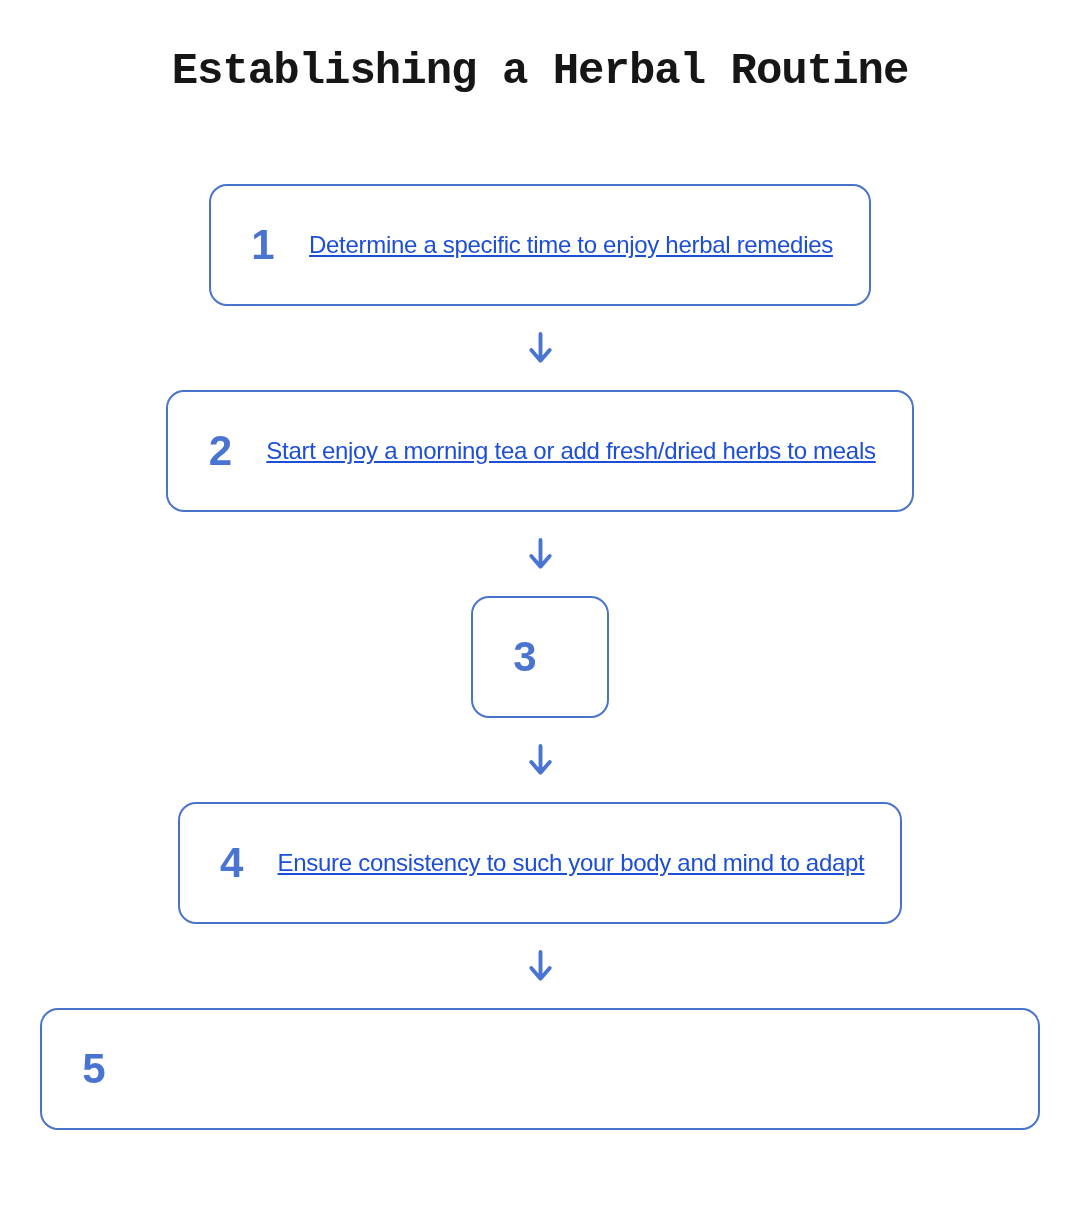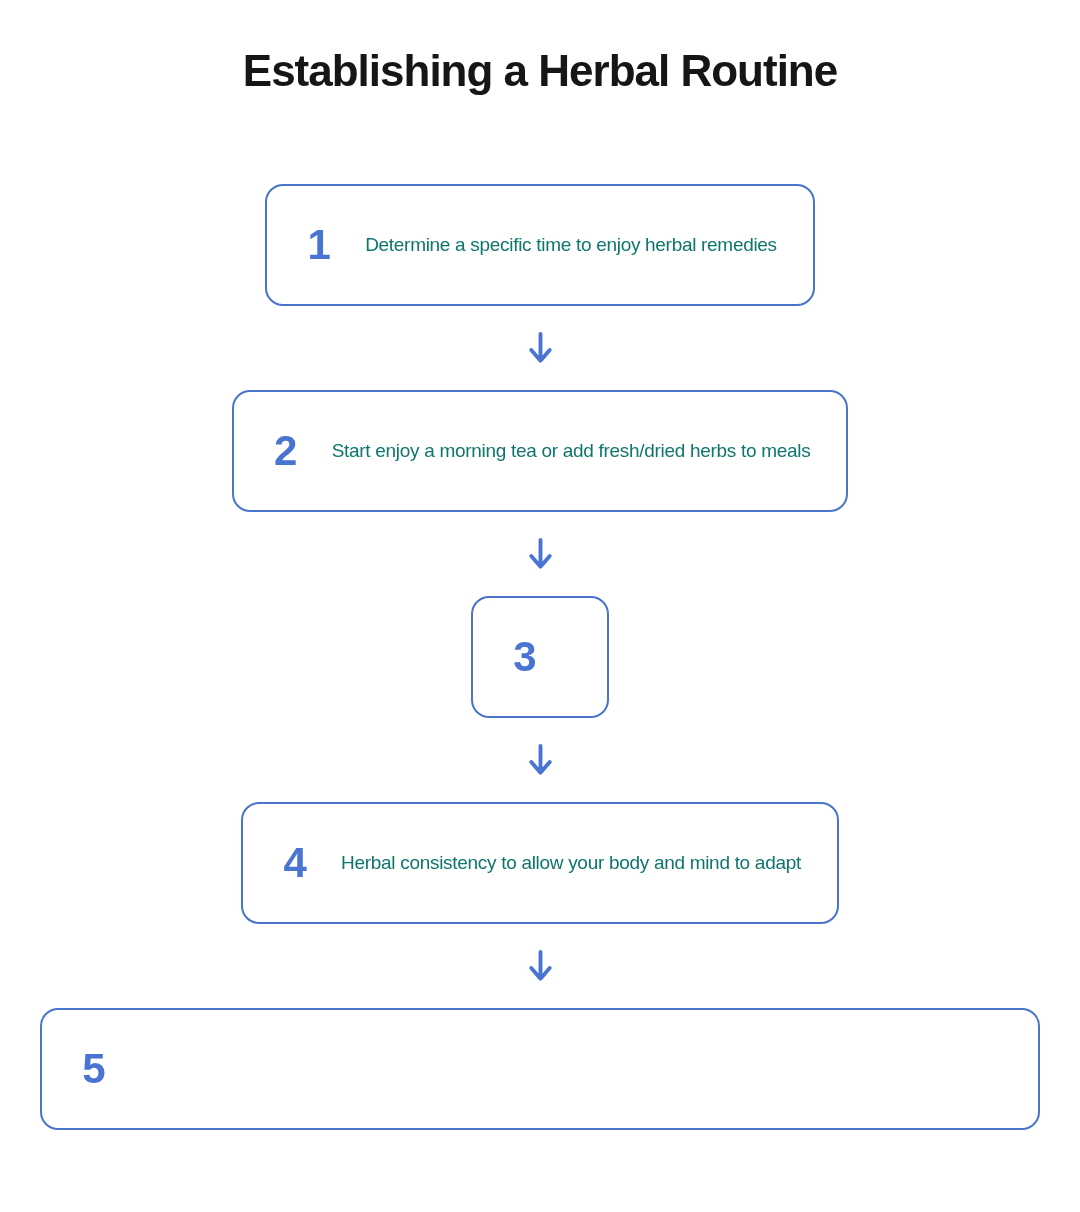--- a/index.html
+++ b/index.html
@@ -17,20 +17,21 @@
     overflow: hidden;
   }
 
   .page-title {
     margin-top: 46px;
     text-align: center;
     font-size: 44px;
     font-weight: 700;
     letter-spacing: -1px;
     color: #161616;
+    font-family: Liberation Mono, monospace;
   }
 
   .flow {
     margin-top: 88px;
     display: flex;
     flex-direction: column;
     align-items: center;
   }
 
   .step-box {
@@ -49,24 +50,25 @@
     font-size: 42px;
     font-weight: 700;
     color: #4a74d1;
     margin-right: 30px;
     min-width: 32px;
     text-align: center;
     line-height: 1;
   }
 
   .step-text {
-    font-size: 19px;
+    font-size: 24px;
     letter-spacing: -0.3px;
     line-height: 40px;
-    color: #0f766e;
+    color: #1d4ed8;
+    text-decoration: underline;
   }
 
   
   .step-box.step-5 { width: 1000px; max-width: 1000px; }
   .step-box.step-5 .step-text { max-width: 810px; }
 
   .arrow-gap {
     height: 84px;
     display: flex;
     align-items: center;
@@ -115,21 +117,21 @@
     </div>
 
     <div class="arrow-gap">
       <svg class="down-arrow" viewBox="0 0 27 36" xmlns="http://www.w3.org/2000/svg">
         <path d="M13.5 3 V29 M4 19.5 L13.5 30.5 L23 19.5" fill="none" stroke="#4a74d1" stroke-width="4" stroke-linecap="round" stroke-linejoin="round"></path>
       </svg>
     </div>
 
     <div class="step-box step-4">
       <span class="step-num">4</span>
-      <span class="step-text">Herbal consistency to allow your body and mind to adapt</span>
+      <span class="step-text">Ensure consistency to such your body and mind to adapt</span>
     </div>
 
     <div class="arrow-gap">
       <svg class="down-arrow" viewBox="0 0 27 36" xmlns="http://www.w3.org/2000/svg">
         <path d="M13.5 3 V29 M4 19.5 L13.5 30.5 L23 19.5" fill="none" stroke="#4a74d1" stroke-width="4" stroke-linecap="round" stroke-linejoin="round"></path>
       </svg>
     </div>
 
     <div class="step-box step-5">
       <span class="step-num">5</span>

